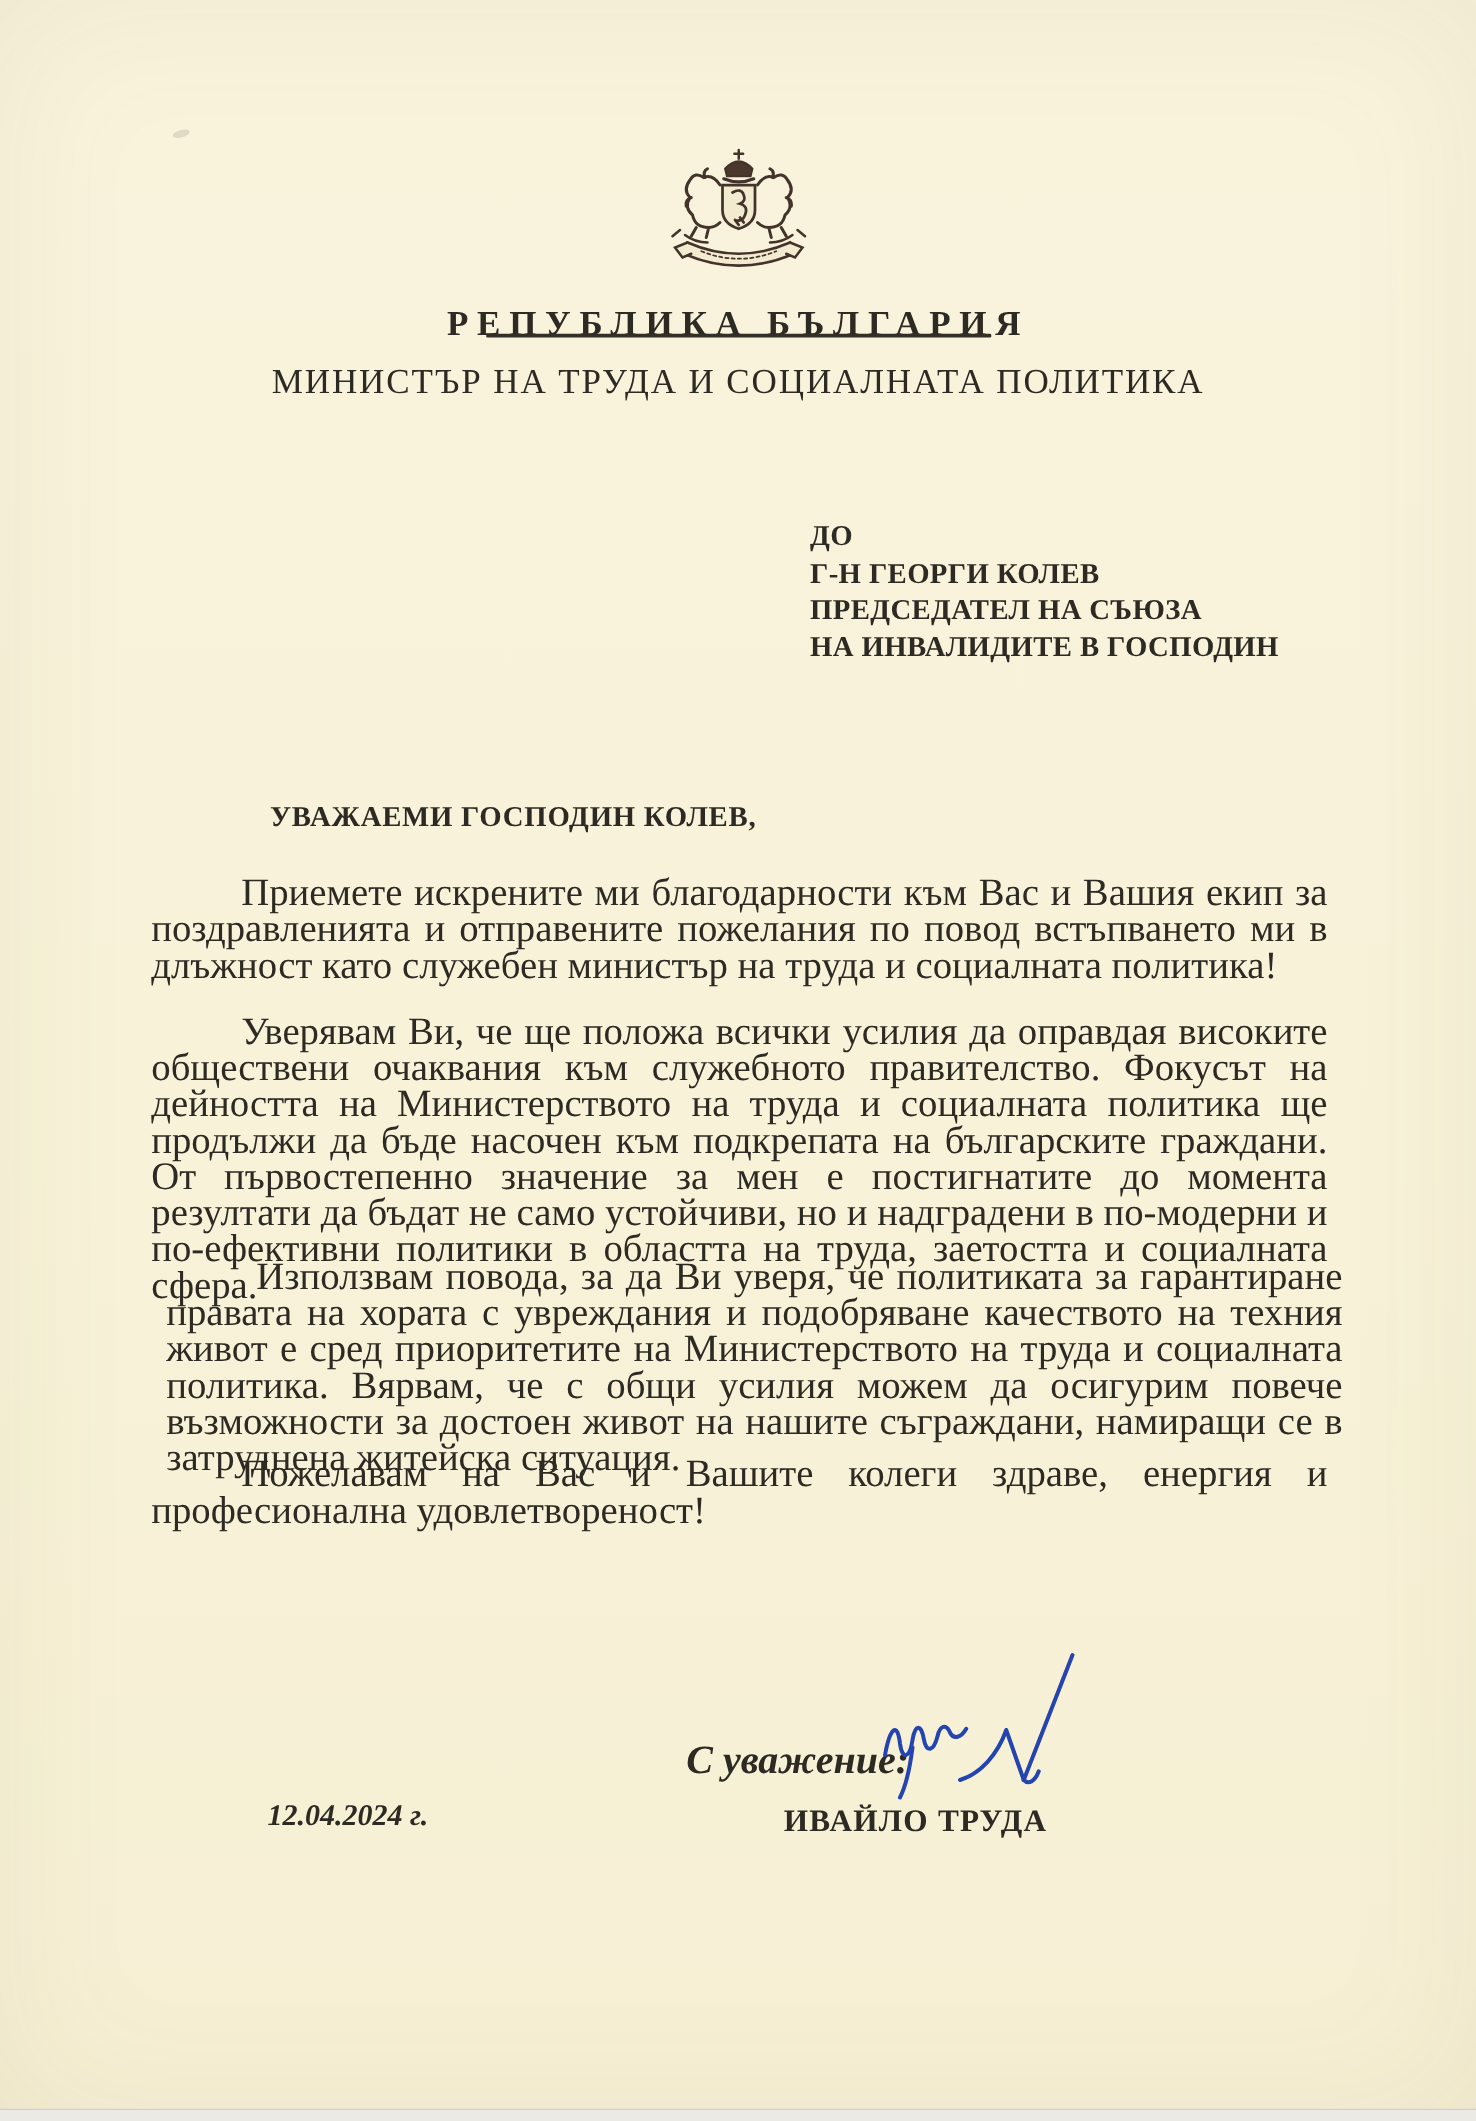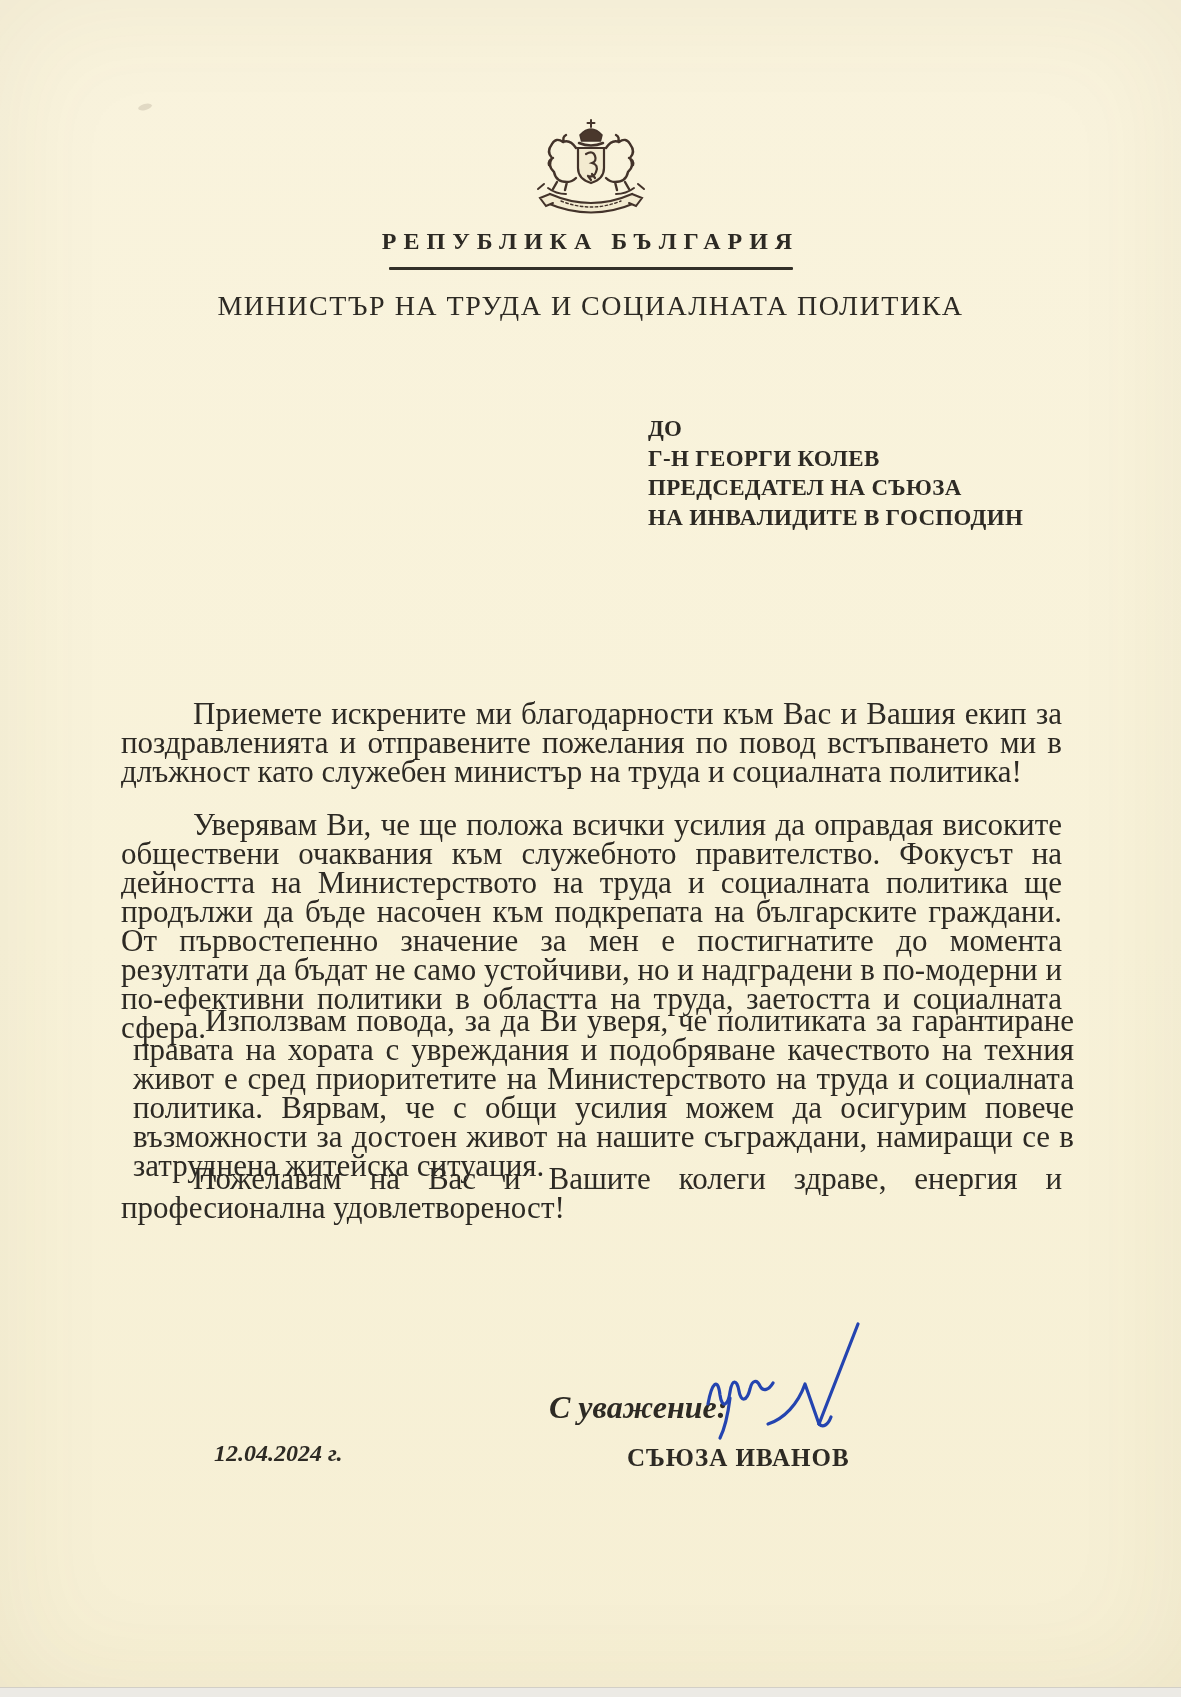--- a/index.html
+++ b/index.html
@@ -10,22 +10,22 @@
     background:linear-gradient(180deg,#f9f3dd 0%,#f8f2d9 55%,#f6efd4 100%);
     box-shadow:inset 0 0 120px rgba(120,100,40,0.07);
     font-family:"Liberation Serif","DejaVu Serif",serif;
     color:#2d2a24;
     overflow:hidden;
   }
   .center{left:50%;transform:translateX(-50%);}
   .abs{position:absolute;}
   .emblem{top:118px;width:130px;height:102px;}
   .republic{
-    top:228px;white-space:nowrap;
-    font-size:24px;font-weight:bold;letter-spacing:7px;
+    top:244px;white-space:nowrap;
+    font-size:28px;font-weight:bold;letter-spacing:7px;
   }
   .header-rule{
     top:267px;width:404px;height:3px;background:#322f28;border-radius:1px;
   }
   .ministry{
     top:290px;white-space:nowrap;
     font-size:28px;font-weight:normal;letter-spacing:1.5px;
   }
   .recipient{
     left:648px;top:414px;
@@ -104,20 +104,21 @@
   <div class="abs center header-rule"></div>
   <div class="abs center ministry">МИНИСТЪР НА ТРУДА И СОЦИАЛНАТА ПОЛИТИКА</div>
 
   <div class="abs recipient">
     <div>ДО</div>
     <div>Г-Н ГЕОРГИ КОЛЕВ</div>
     <div>ПРЕДСЕДАТЕЛ НА СЪЮЗА</div>
     <div>НА ИНВАЛИДИТЕ В ГОСПОДИН</div>
   </div>
 
+  <div class="abs salutation">УВАЖАЕМИ ГОСПОДИН КОЛЕВ,</div>
 
   <p class="abs para p1">Приемете искрените ми благодарности към Вас и Вашия екип за поздравленията и отправените пожелания по повод встъпването ми в длъжност като служебен министър на труда и социалната политика!</p>
   <p class="abs para p2">Уверявам Ви, че ще положа всички усилия да оправдая високите обществени очаквания към служебното правителство. Фокусът на дейността на Министерството на труда и социалната политика ще продължи да бъде насочен към подкрепата на българските граждани. От първостепенно значение за мен е постигнатите до момента резултати да бъдат не само устойчиви, но и надградени в по-модерни и по-ефективни политики в областта на труда, заетостта и социалната сфера.</p>
   <p class="abs para p3">Използвам повода, за да Ви уверя, че политиката за гарантиране правата на хората с увреждания и подобряване качеството на техния живот е сред приоритетите на Министерството на труда и социалната политика. Вярвам, че с общи усилия можем да осигурим повече възможности за достоен живот на нашите съграждани, намиращи се в затруднена житейска ситуация.</p>
   <p class="abs para p4">Пожелавам на Вас и Вашите колеги здраве, енергия и професионална удовлетвореност!</p>
 
   <div class="abs closing">С уважение:</div>
 
   <div class="abs signature-svg">
     <svg viewBox="0 0 165 135" width="165" height="135" aria-hidden="true">
@@ -129,19 +130,19 @@
 
         <path d="M68,112 c16,-5 30,-20 37,-40 l14,40"></path>
 
         <path d="M119,112 L158,12"></path>
 
         <path d="M119,112 c4,4 9,1 12,-7"></path>
       </g>
     </svg>
   </div>
 
-  <div class="abs signer-name">СЪЮЗА ИВАНОВ</div>
+  <div class="abs signer-name">ИВАЙЛО ТРУДА</div>
 
   <div class="abs letter-date">12.04.2024 г.</div>
 
   <div class="abs scan-edge"></div>
 
 </div>
 
 </body></html>

